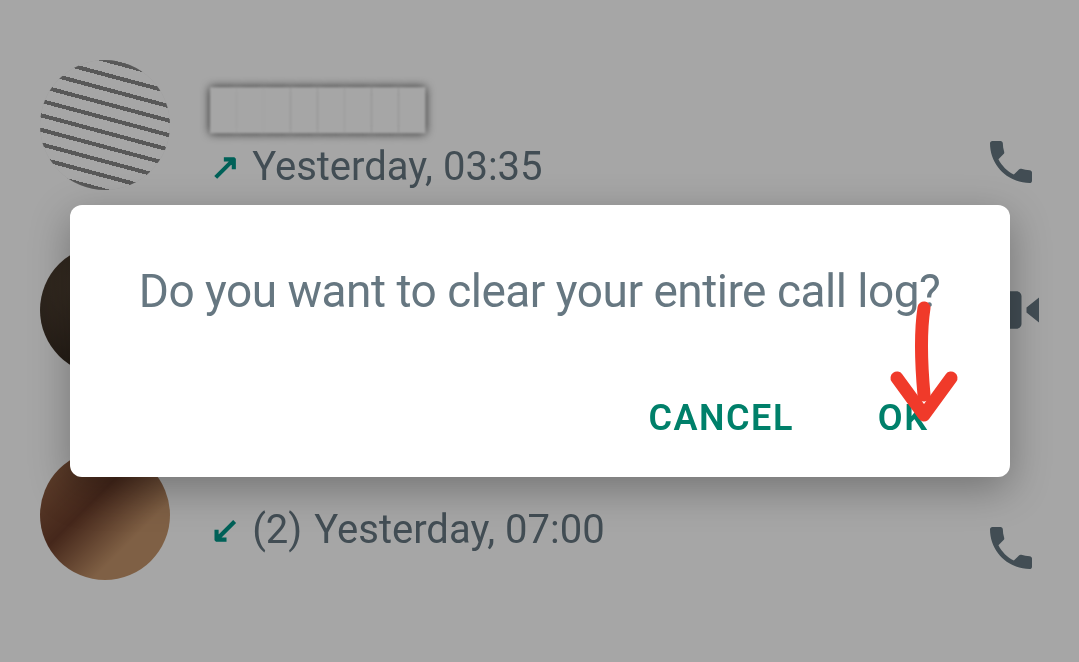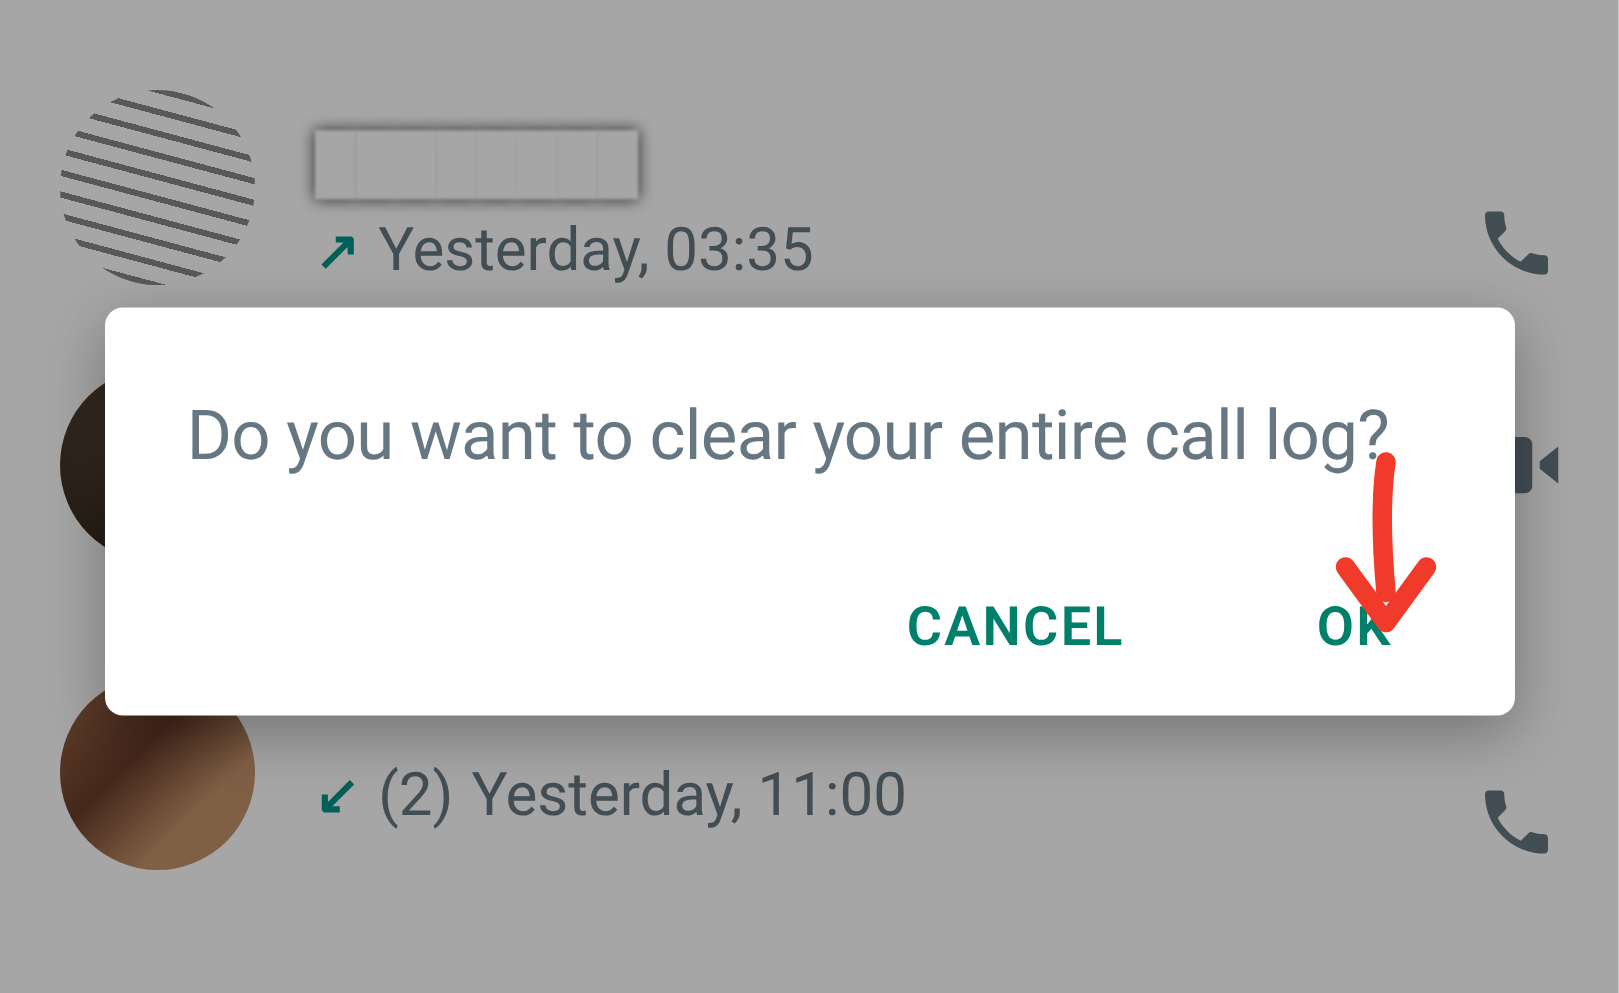--- a/index.html
+++ b/index.html
@@ -119,26 +119,27 @@
       box-shadow: 0 12px 40px rgba(0,0,0,0.3);
       position: relative;
       margin-top: 20px;
     }
     
     .dialog-message {
       font-size: 46px;
       color: #667781;
       line-height: 1.35;
       letter-spacing: -0.5px;
+      text-align: center;
     }
     
     .dialog-actions {
       display: flex;
       justify-content: flex-end;
-      gap: 116px;
+      gap: 72px;
       margin-top: 64px;
       padding-right: 20px;
     }
     
     .dialog-btn {
       background: none;
       border: none;
       font-size: 36px;
       font-weight: 600;
       color: #00806a;
@@ -183,21 +184,21 @@
     </svg>
   </div>
 
   <div class="call-row" style="height:240px; align-items:flex-start; padding-top:30px;">
     <div class="avatar" style="background: linear-gradient(135deg, #9c6b4a 0%, #6b3d2a 40%, #c4946a 70%);"></div>
     <div class="call-info">
       <div class="contact-name" style="visibility:hidden;">Hidden</div>
       <div class="call-detail">
         <span class="arrow-icon arrow-incoming">↙</span>
         <span>(2)</span>
-        <span>Yesterday, 11:00</span>
+        <span>Yesterday, 07:00</span>
       </div>
     </div>
     <svg class="phone-icon" viewBox="0 0 24 24" style="margin-top:70px;">
       <path d="M6.62 10.79c1.44 2.83 3.76 5.14 6.59 6.59l2.2-2.2c.27-.27.67-.36 1.02-.24 1.12.37 2.33.57 3.57.57.55 0 1 .45 1 1V20c0 .55-.45 1-1 1-9.39 0-17-7.61-17-17 0-.55.45-1 1-1h3.5c.55 0 1 .45 1 1 0 1.25.2 2.45.57 3.57.11.35.03.74-.25 1.02l-2.2 2.2z"></path>
     </svg>
   </div>
 
 </div>
 
 <div class="overlay">

